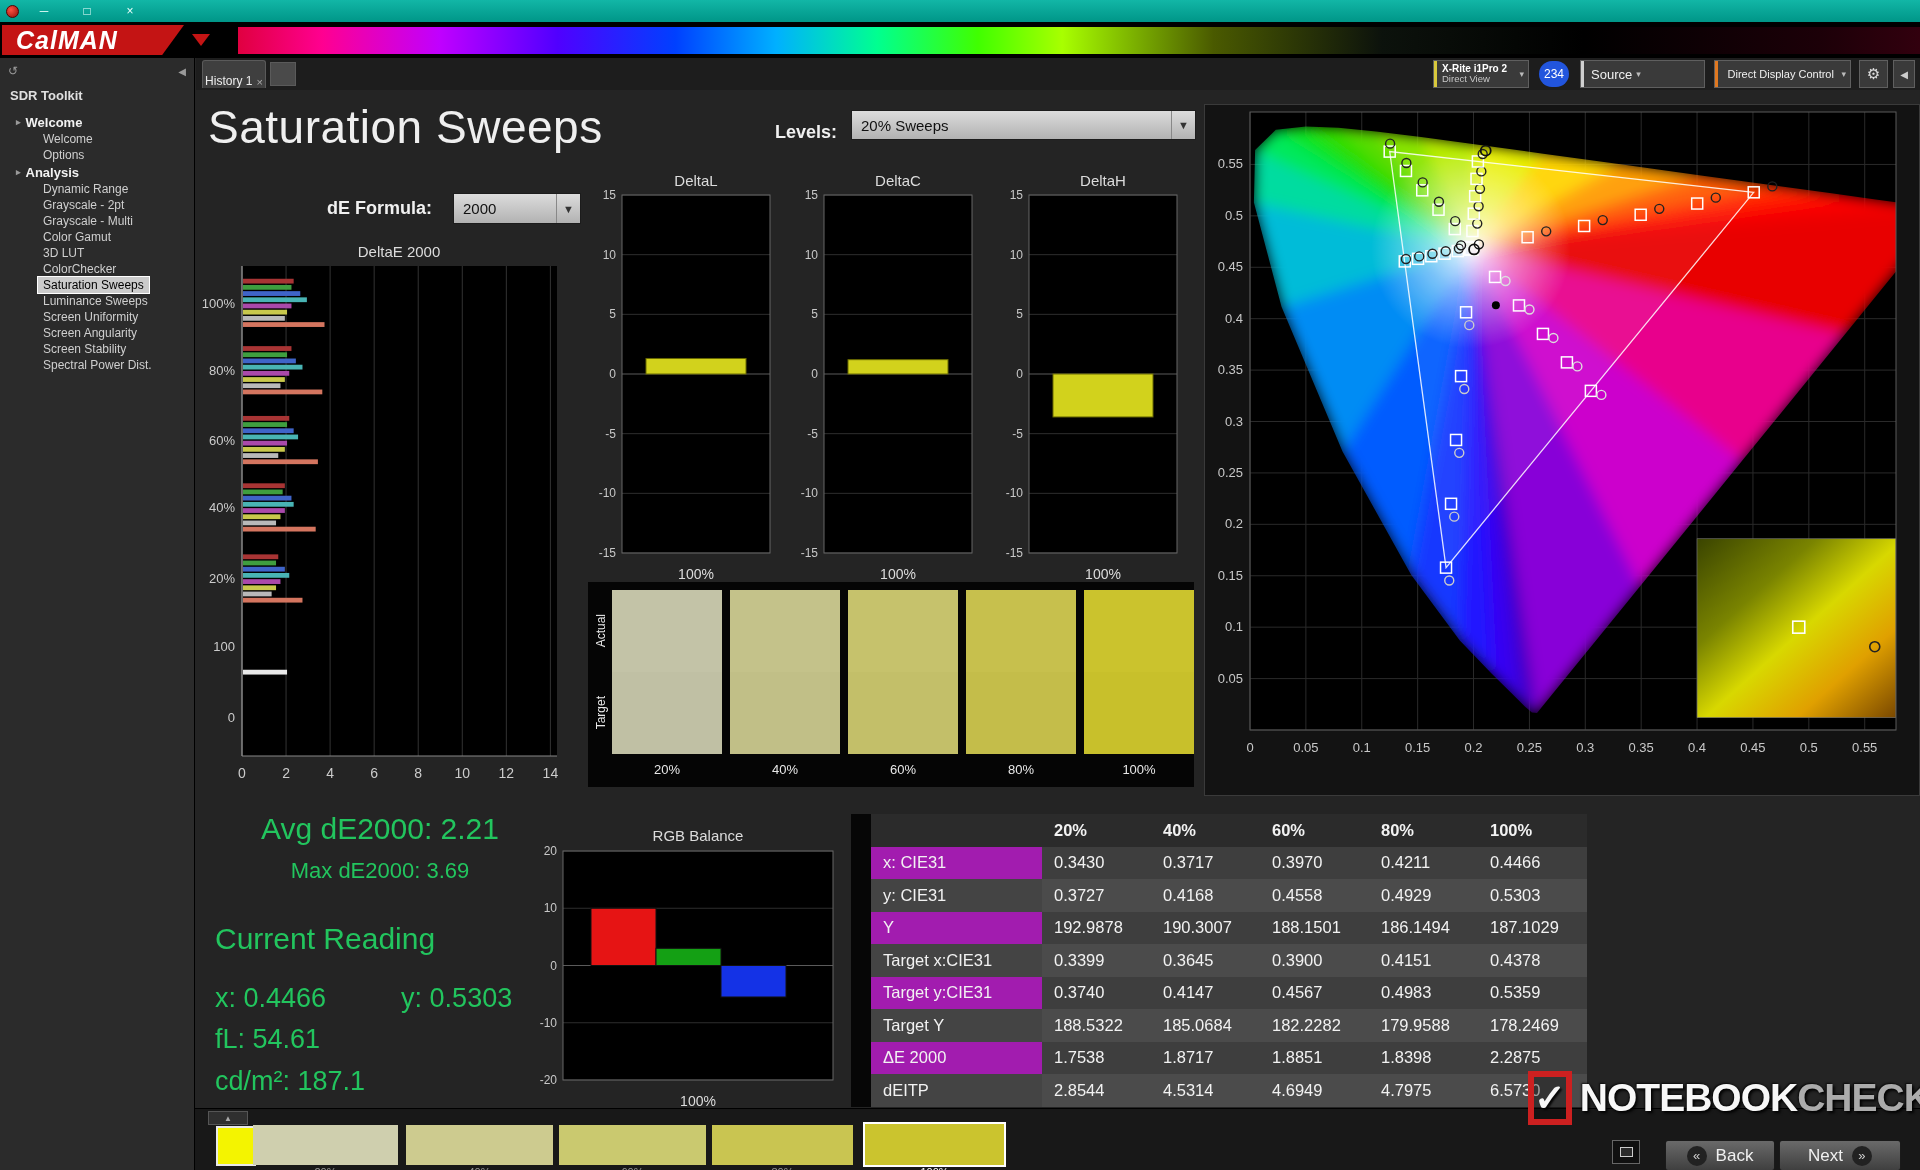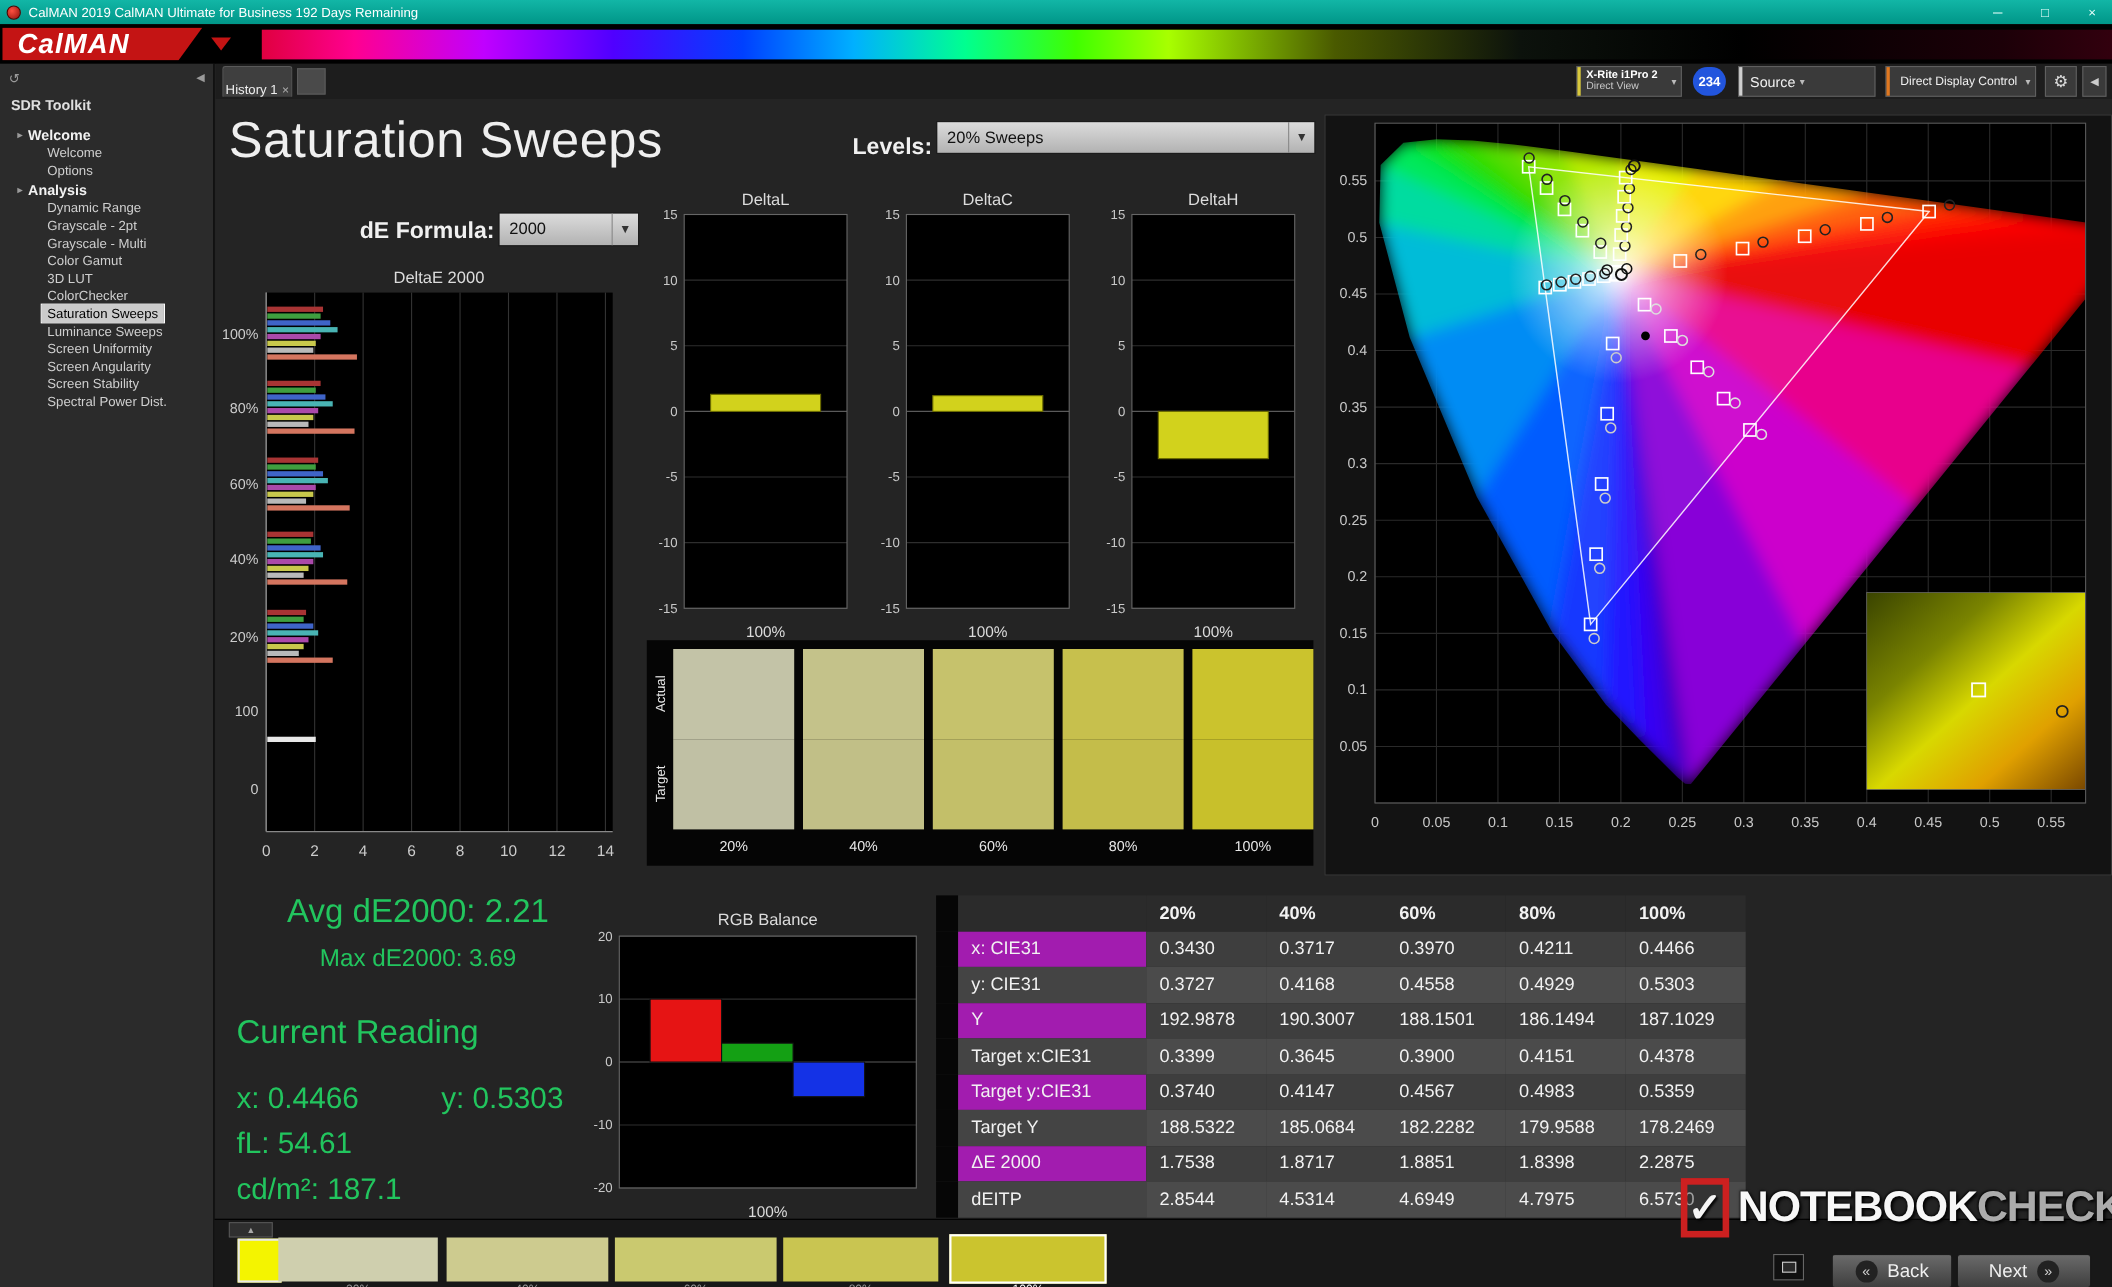--- a/index.html
+++ b/index.html
@@ -33,32 +33,32 @@
 .tab{position:absolute;left:202px;top:60px;width:64px;height:28px;background:#3f3f3f;border:1px solid #5a5a5a;border-bottom:none;border-radius:3px 3px 0 0;display:flex;align-items:flex-end;justify-content:center;gap:4px;font-size:12px;color:#eee}
 .tab-close{color:#aaa;font-size:11px}
 .tab-stub{position:absolute;left:270px;top:62px;width:26px;height:24px;background:#4a4a4a;border:1px solid #5a5a5a}
 .widget{position:absolute;top:60px;height:28px;background:#3a3a3a;border:1px solid #5f5f5f;display:flex;align-items:center}
 .accent{width:3px;height:100%;flex:none}
 .w-meter{left:1433px;width:96px}
 .w-meter .lines{flex:1;padding-left:5px;line-height:1.15}
 .w-line1{font-size:10px;font-weight:bold;color:#fff}
 .w-line2{font-size:9.5px;color:#c8c8c8}
 .dd-caret{color:#bbb;font-size:9px;padding:0 4px}
-.badge{position:absolute;left:1539px;top:61px;width:30px;height:26px;border-radius:13px;background:#2255dd;color:#fff;font-size:12px;font-weight:bold;display:flex;align-items:center;justify-content:center}
+.badge{position:absolute;left:1539px;top:61px;width:30px;height:26px;border-radius:13px;background:#2255dd;color:#fff;font-size:12px;font-weight:normal;display:flex;align-items:center;justify-content:center}
 .w-source{left:1580px;width:125px;justify-content:flex-start}
 .w-source .wlabel{font-size:13px;color:#f0f0f0;padding-left:7px}
 .w-ddc{left:1714px;width:137px;justify-content:space-between}
 .w-ddc .wlabel{font-size:11px;color:#f0f0f0;padding-left:6px}
 .w-gear{left:1859px;width:29px;justify-content:center;font-size:15px;color:#ddd}
 .w-chev{left:1893px;width:22px;justify-content:center;font-size:10px;color:#ccc}
 
 
 .main-bg{position:absolute;left:196px;top:90px;width:1724px;height:1018px;background:#242424}
 .page-title{position:absolute;left:208px;top:100px;font-size:46px;color:#efefef;letter-spacing:0.5px}
-.fld-label{position:absolute;font-size:21px;font-weight:bold;color:#f0f0f0}
+.fld-label{position:absolute;font-size:18px;font-weight:bold;color:#f0f0f0}
 #levels-label{left:775px;top:122px}
 #formula-label{left:327px;top:198px}
 .dropdown{position:absolute;display:flex;align-items:center;justify-content:space-between;background:linear-gradient(#dcdcdc,#b2b2b2);border:1px solid #1c1c1c;color:#111;font-size:15px;padding-left:9px}
 #levels-dd{left:851px;top:110px;width:345px;height:30px}
 #formula-dd{left:453px;top:193px;width:128px;height:31px}
 .dd-arrow{width:24px;height:100%;display:flex;align-items:center;justify-content:center;border-left:1px solid #888;color:#333;font-size:11px}
 
 
 #chart-deltae{position:absolute;left:196px;top:238px;width:400px;height:560px}
 #chart-deltaL{position:absolute;left:578px;top:169px;width:206px;height:445px}
@@ -116,21 +116,20 @@
 .nbc-logo{width:54px;height:54px;border:6px solid #cc2020;background:rgba(10,10,10,.35);display:flex;align-items:center;justify-content:center;font-size:38px;font-weight:bold;color:#f5f5f5;text-shadow:2px 2px 2px rgba(0,0,0,.9)}
 .nbc-text{font-size:39px;font-weight:bold;letter-spacing:-1px;white-space:nowrap}
 .nbc-w1{color:#f7f7f7;text-shadow:2px 2px 3px rgba(0,0,0,.95),-1px -1px 2px rgba(0,0,0,.7)}
 .nbc-w2{color:rgba(195,195,195,.88);text-shadow:2px 2px 3px rgba(0,0,0,.95),-1px -1px 2px rgba(0,0,0,.7)}
 </style>
 </head>
 <body>
 
 <div class="titlebar">
   <span class="app-icon"></span>
-  <span class="title-text">CalMAN 2019 CalMAN Ultimate for Business 192 Days Remaining</span>
   <span class="win-btn">─</span>
   <span class="win-btn">□</span>
   <span class="win-btn">×</span>
 </div>
 
 <div class="menubar">
   <div class="calman-logo">CalMAN</div>
   <div class="logo-arrow"></div>
   <div class="rainbow"></div>
 </div>

